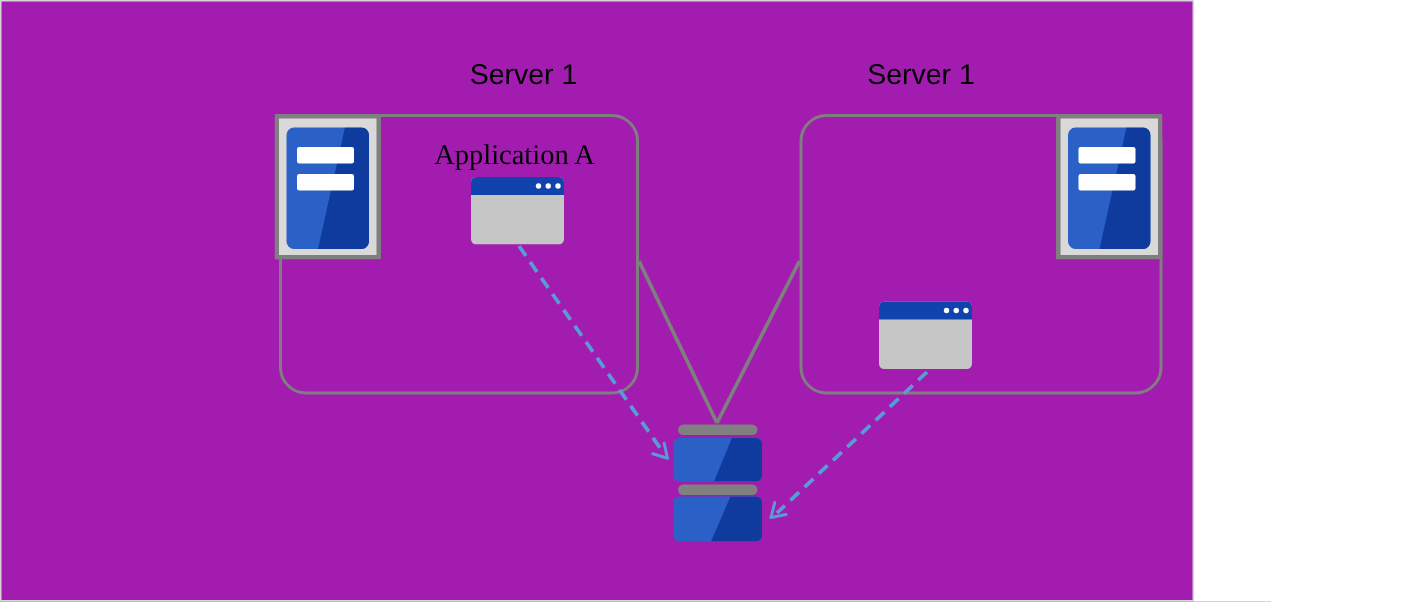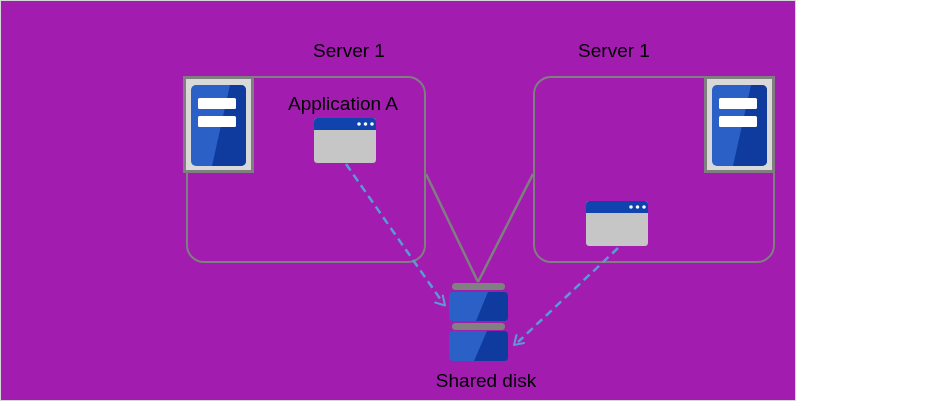--- a/index.html
+++ b/index.html
@@ -70,22 +70,21 @@
       <path class="arrowhead" d="M434.2,301.5 L444,304.5 L441.8,294.5"></path>
     </g>
     <g>
       <line class="conn-blue" x1="617" y1="247" x2="517" y2="341"></line>
       <path class="arrowhead" d="M515.5,334 L513,344 L523,342"></path>
     </g>
   </svg>
 
   <div class="lbl" style="left:288px;top:39px;width:120px;">Server 1</div>
   <div class="lbl" style="left:553px;top:39px;width:120px;">Server 1</div>
-  <div class="lbl" style="left:262px;top:92px;width:160px;">Application A</div>
-  <div class="lbl" style="left:405px;top:369px;width:160px;">Shared disk</div>
+  <div class="lbl" style="left:262px;top:92px;width:160px;font-family:Liberation Serif, serif;">Application A</div>
 
   <div class="icon" style="left:182px;top:75px;">
     <svg width="71" height="97" viewBox="0 0 71 97">
       <rect class="srv-bg" x="1.5" y="1.5" width="68" height="94"></rect>
       <g>
         <clipPath id="tw1">
             <rect x="8" y="9" width="55" height="81" rx="5"></rect>
           </clipPath>
         <rect class="fill-blue" x="8" y="9" width="55" height="81" rx="5"></rect>
         <polygon class="fill-blue-dark" points="47,9 63,9 63,90 29,90" clip-path="url(#tw1)"></polygon>

